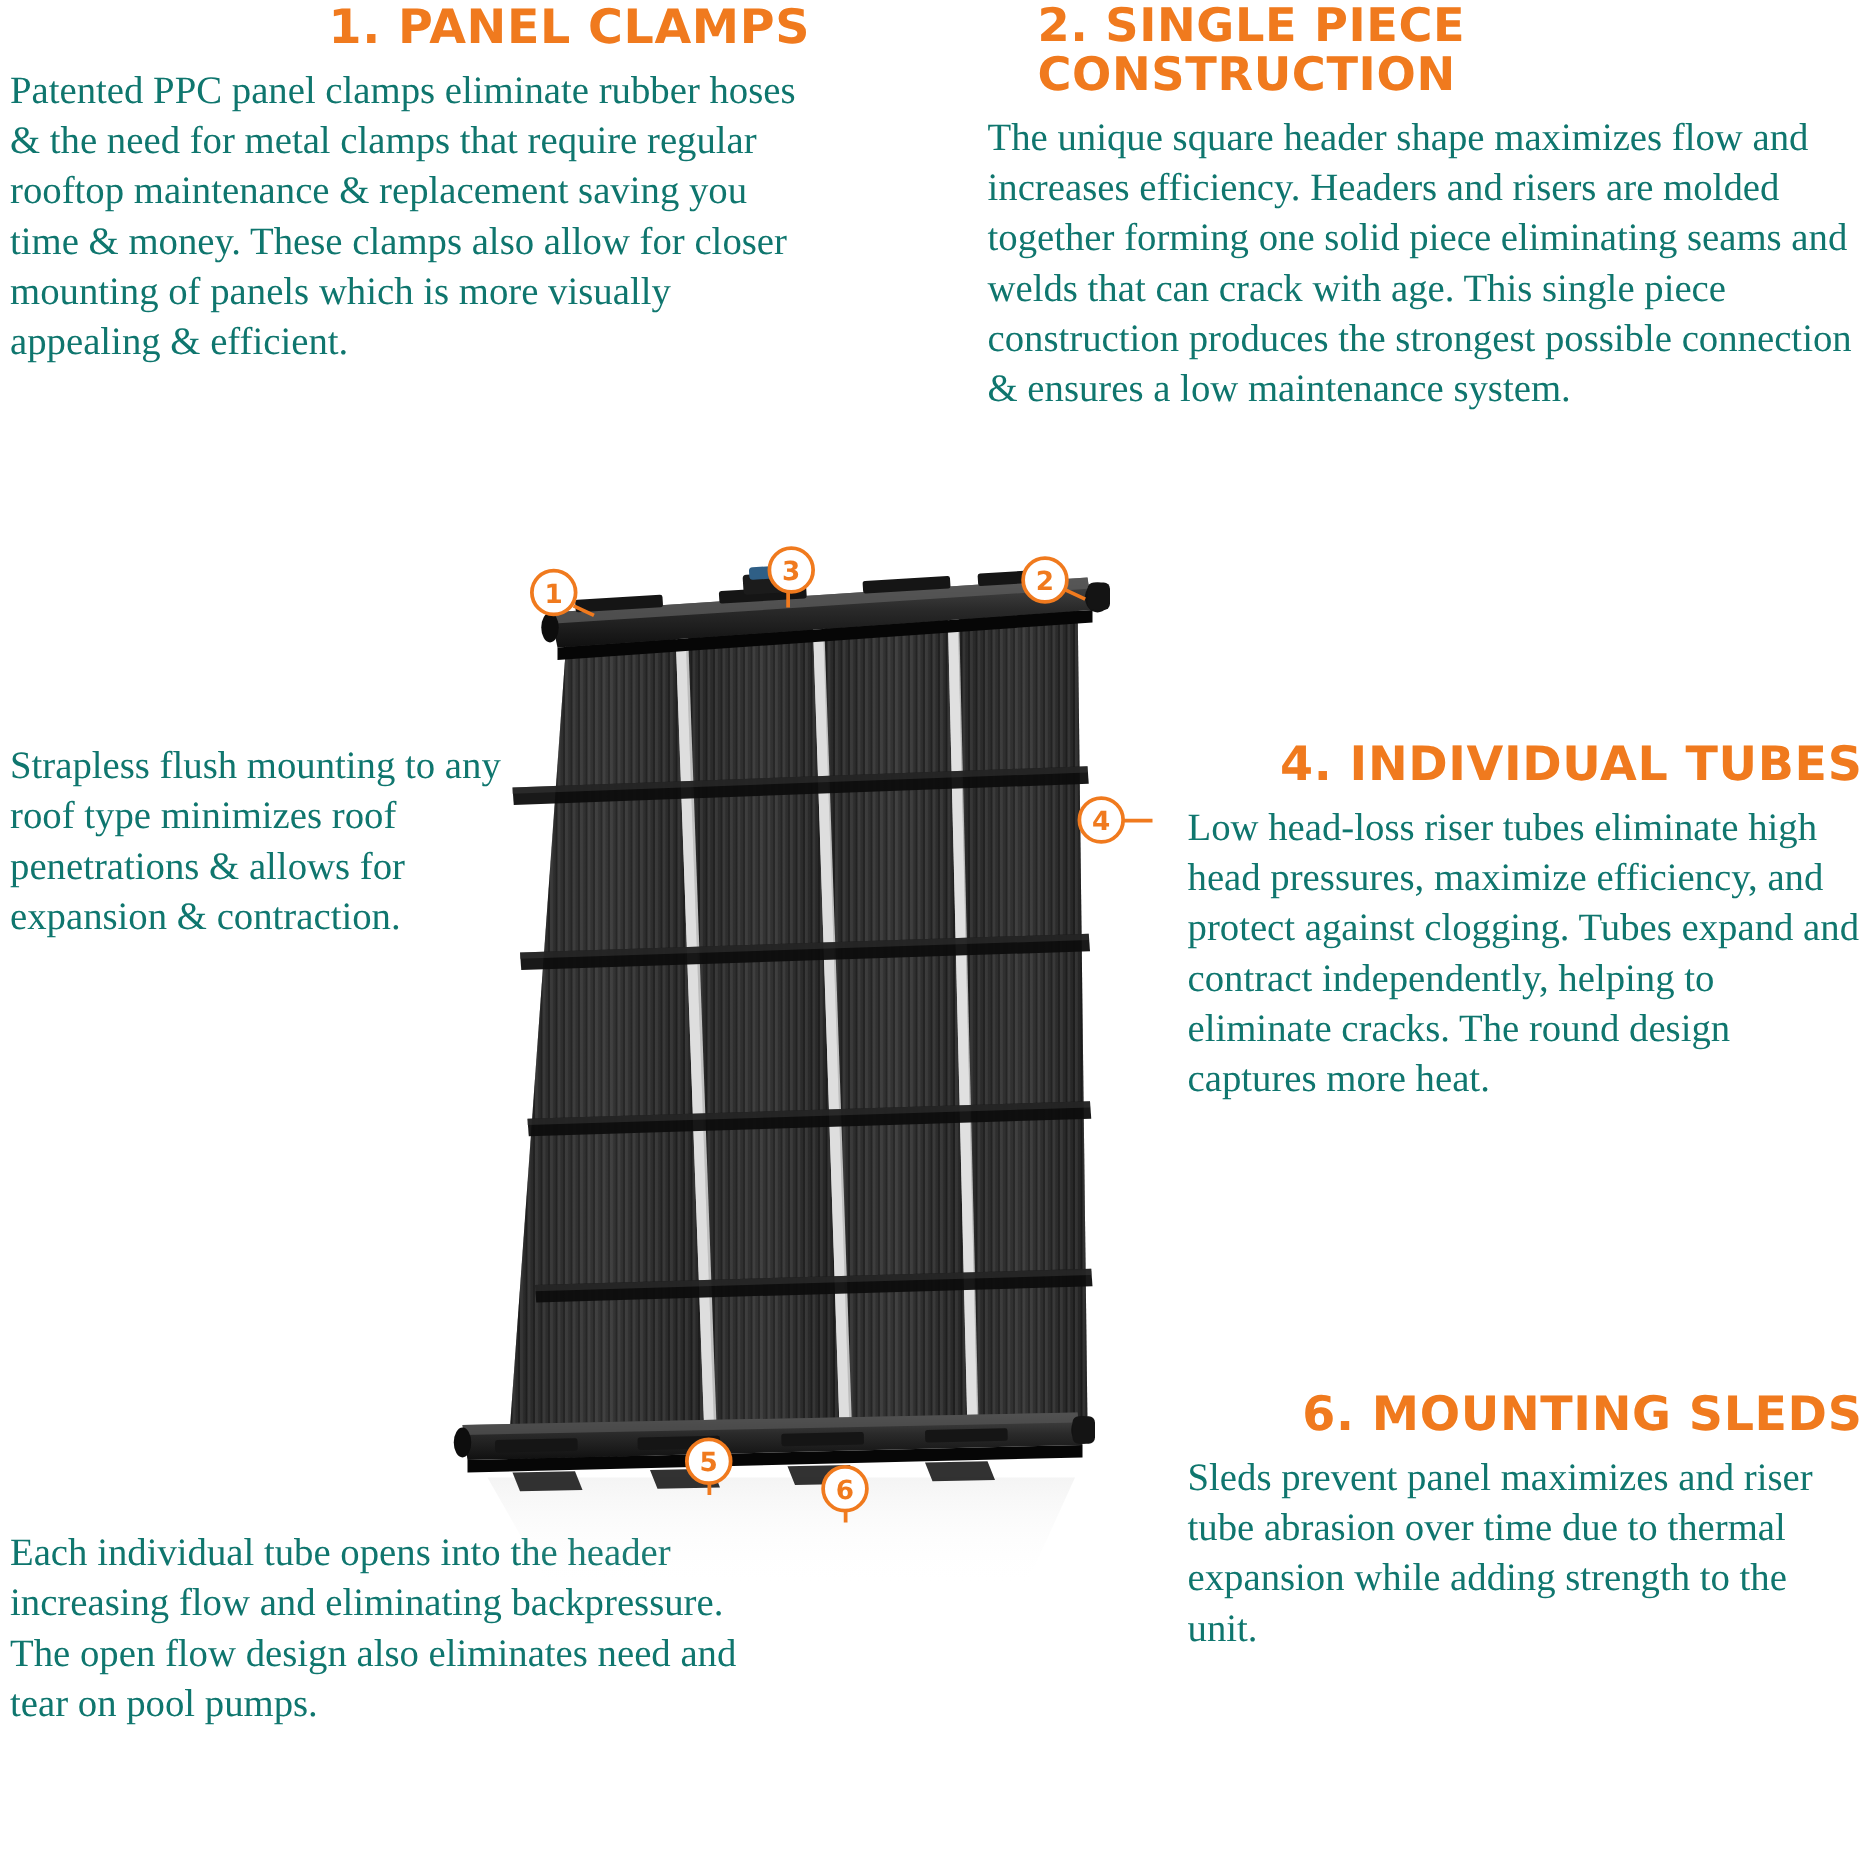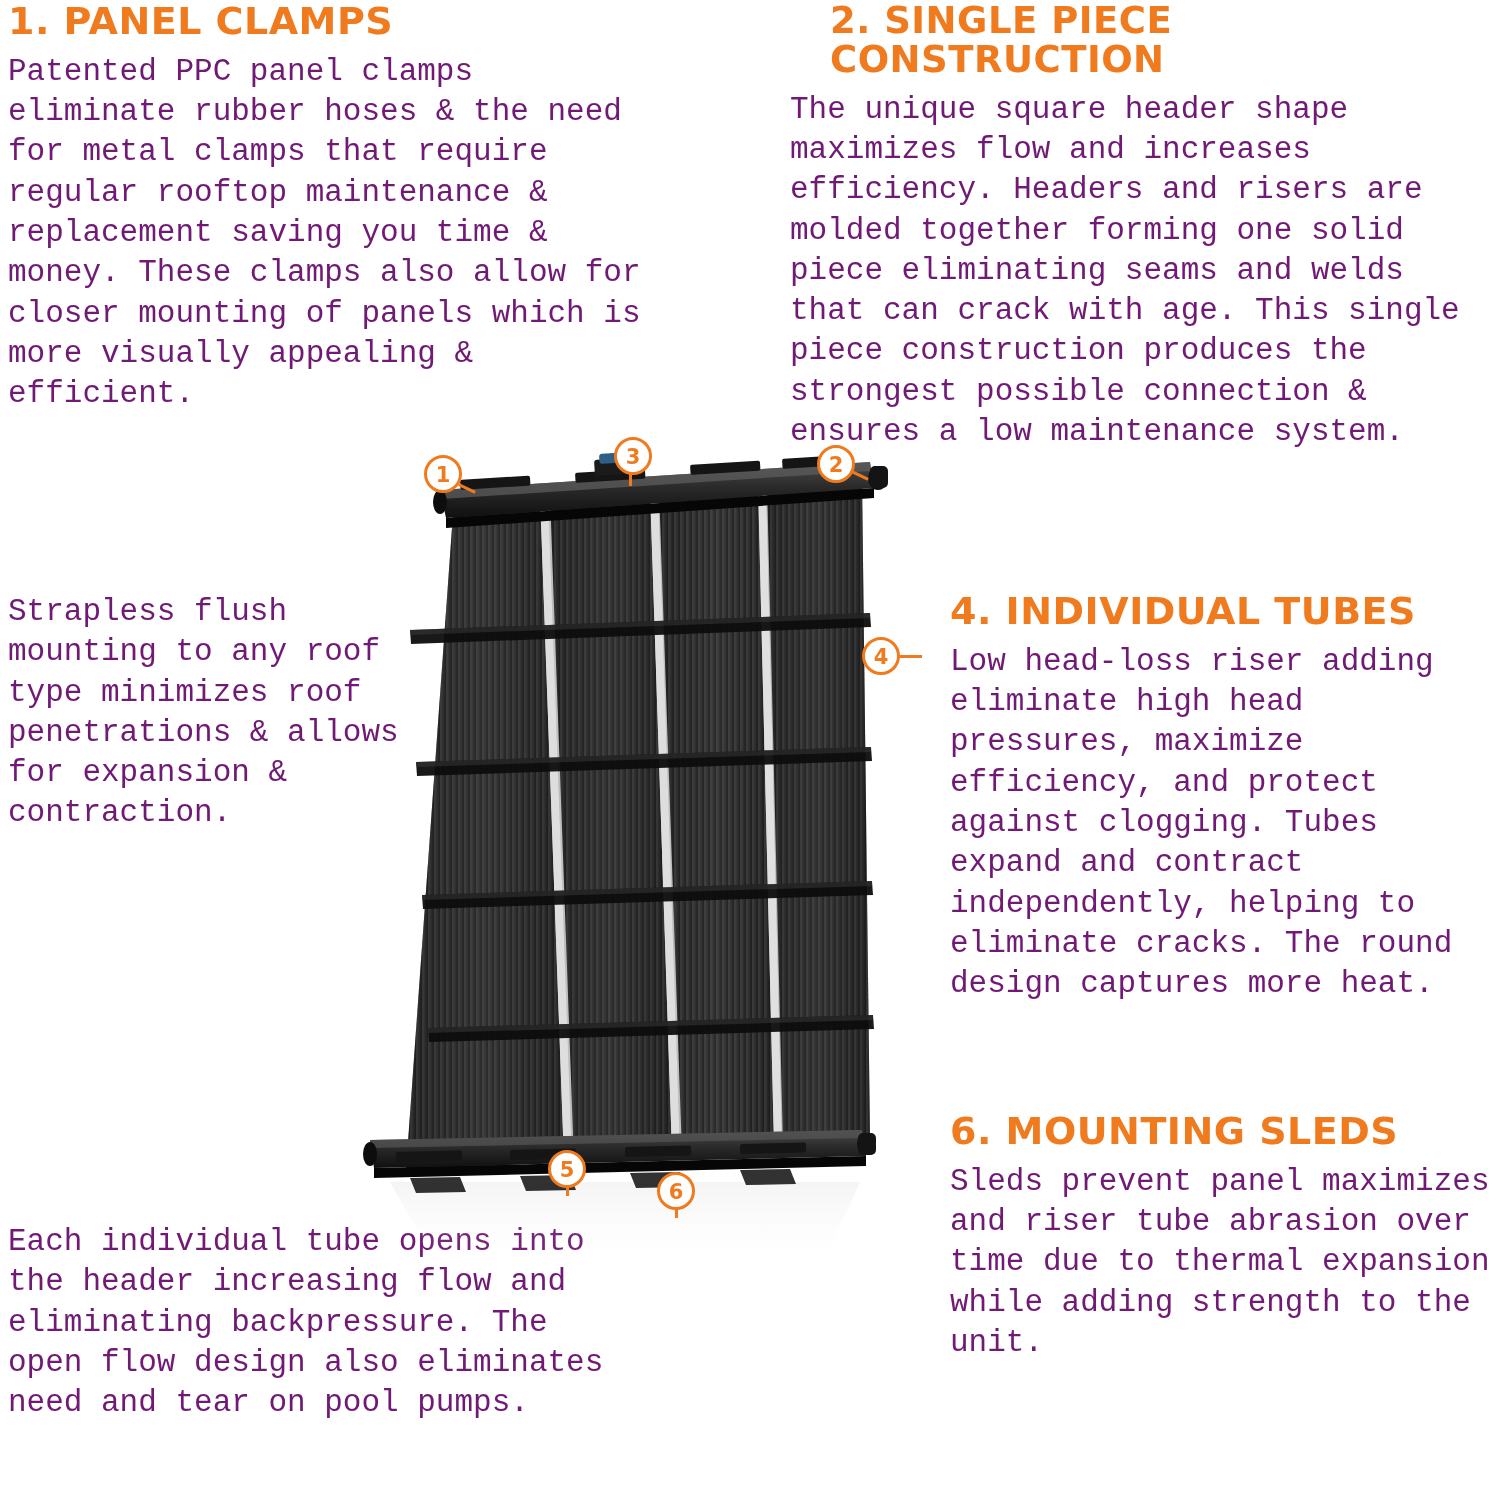--- a/index.html
+++ b/index.html
@@ -26,34 +26,34 @@
     font-size: 38px;
     letter-spacing: 0.5px;
     color: #F07A1E;
     line-height: 1.05;
     text-transform: uppercase;
   }
   .feature p {
     margin: 0;
     font-size: 31px;
     line-height: 1.30;
-    color: #701a75;
-    font-family: Liberation Mono, monospace;
+    color: #0f766e;
+    font-family: Liberation Serif, serif;
   }
 
   
   #f1 { left: 8px;   top: 2px;   width: 640px; }
   #f2 { left: 790px; top: 2px;   width: 706px; }
   #f3 { left: 8px;   top: 592px; width: 420px; }
   #f4 { left: 950px; top: 592px; width: 540px; }
   #f5 { left: 8px;   top: 1222px; width: 600px; }
   #f6 { left: 950px; top: 1112px; width: 540px; }
 
   #f2 h2 { font-size: 37px; margin-left: 40px; }
-  #f1 h2, #f3 h2, #f4 h2, #f5 h2, #f6 h2 { font-size: 38px; }
+  #f1 h2, #f3 h2, #f4 h2, #f5 h2, #f6 h2 { font-size: 38px; text-align: right; }
 
   
   #panel-illustration {
     position: absolute;
     left: 350px;
     top: 440px;
     width: 600px;
     height: 830px;
   }
   #panel-illustration svg { display: block; }
@@ -107,21 +107,21 @@
   <h2>2. SINGLE PIECE CONSTRUCTION</h2>
   <p>The unique square header shape maximizes flow and increases efficiency. Headers and risers are molded together forming one solid piece eliminating seams and welds that can crack with age. This single piece construction produces the strongest possible connection &amp; ensures a low maintenance system.</p>
 </div>
 
 <div class="feature" id="f3">
   <p>Strapless flush mounting to any roof type minimizes roof penetrations &amp; allows for expansion &amp; contraction.</p>
 </div>
 
 <div class="feature" id="f4">
   <h2>4. INDIVIDUAL TUBES</h2>
-  <p>Low head-loss riser adding eliminate high head pressures, maximize efficiency, and protect against clogging. Tubes expand and contract independently, helping to eliminate cracks. The round design captures more heat.</p>
+  <p>Low head-loss riser tubes eliminate high head pressures, maximize efficiency, and protect against clogging. Tubes expand and contract independently, helping to eliminate cracks. The round design captures more heat.</p>
 </div>
 
 <div class="feature" id="f5">
   <p>Each individual tube opens into the header increasing flow and eliminating backpressure. The open flow design also eliminates need and tear on pool pumps.</p>
 </div>
 
 <div class="feature" id="f6">
   <h2>6. MOUNTING SLEDS</h2>
   <p>Sleds prevent panel maximizes and riser tube abrasion over time due to thermal expansion while adding strength to the unit.</p>
 </div>

